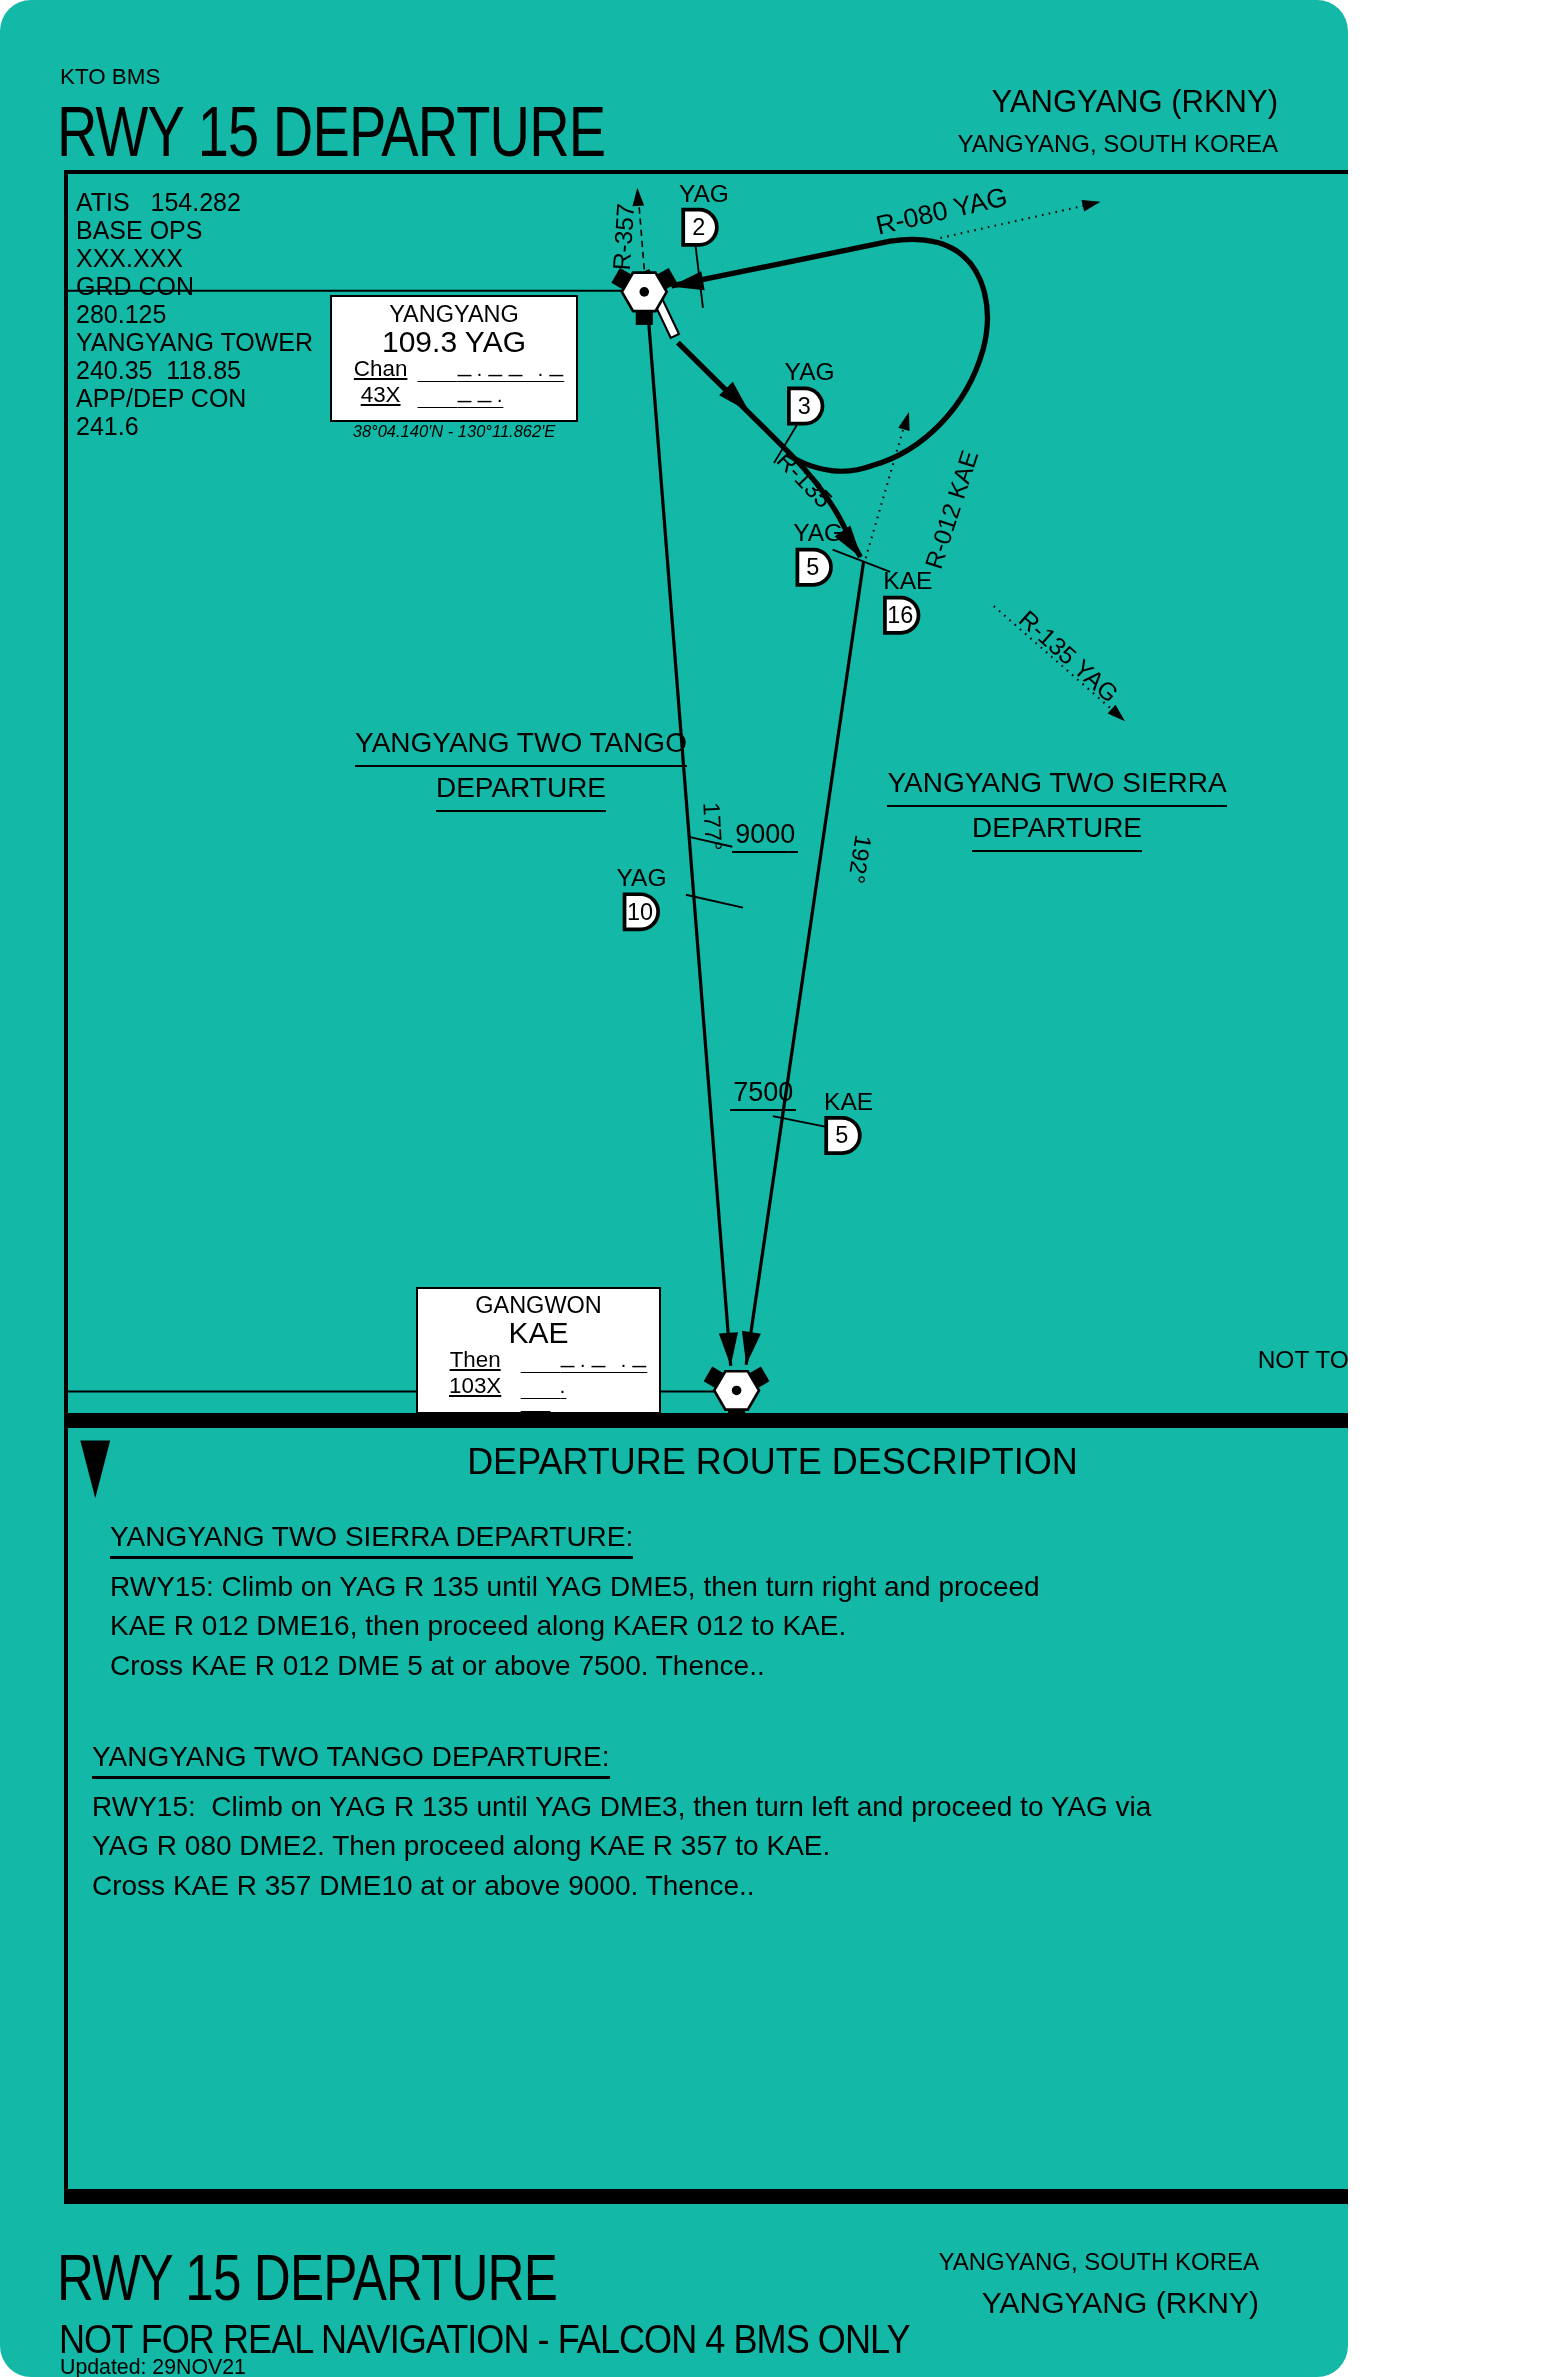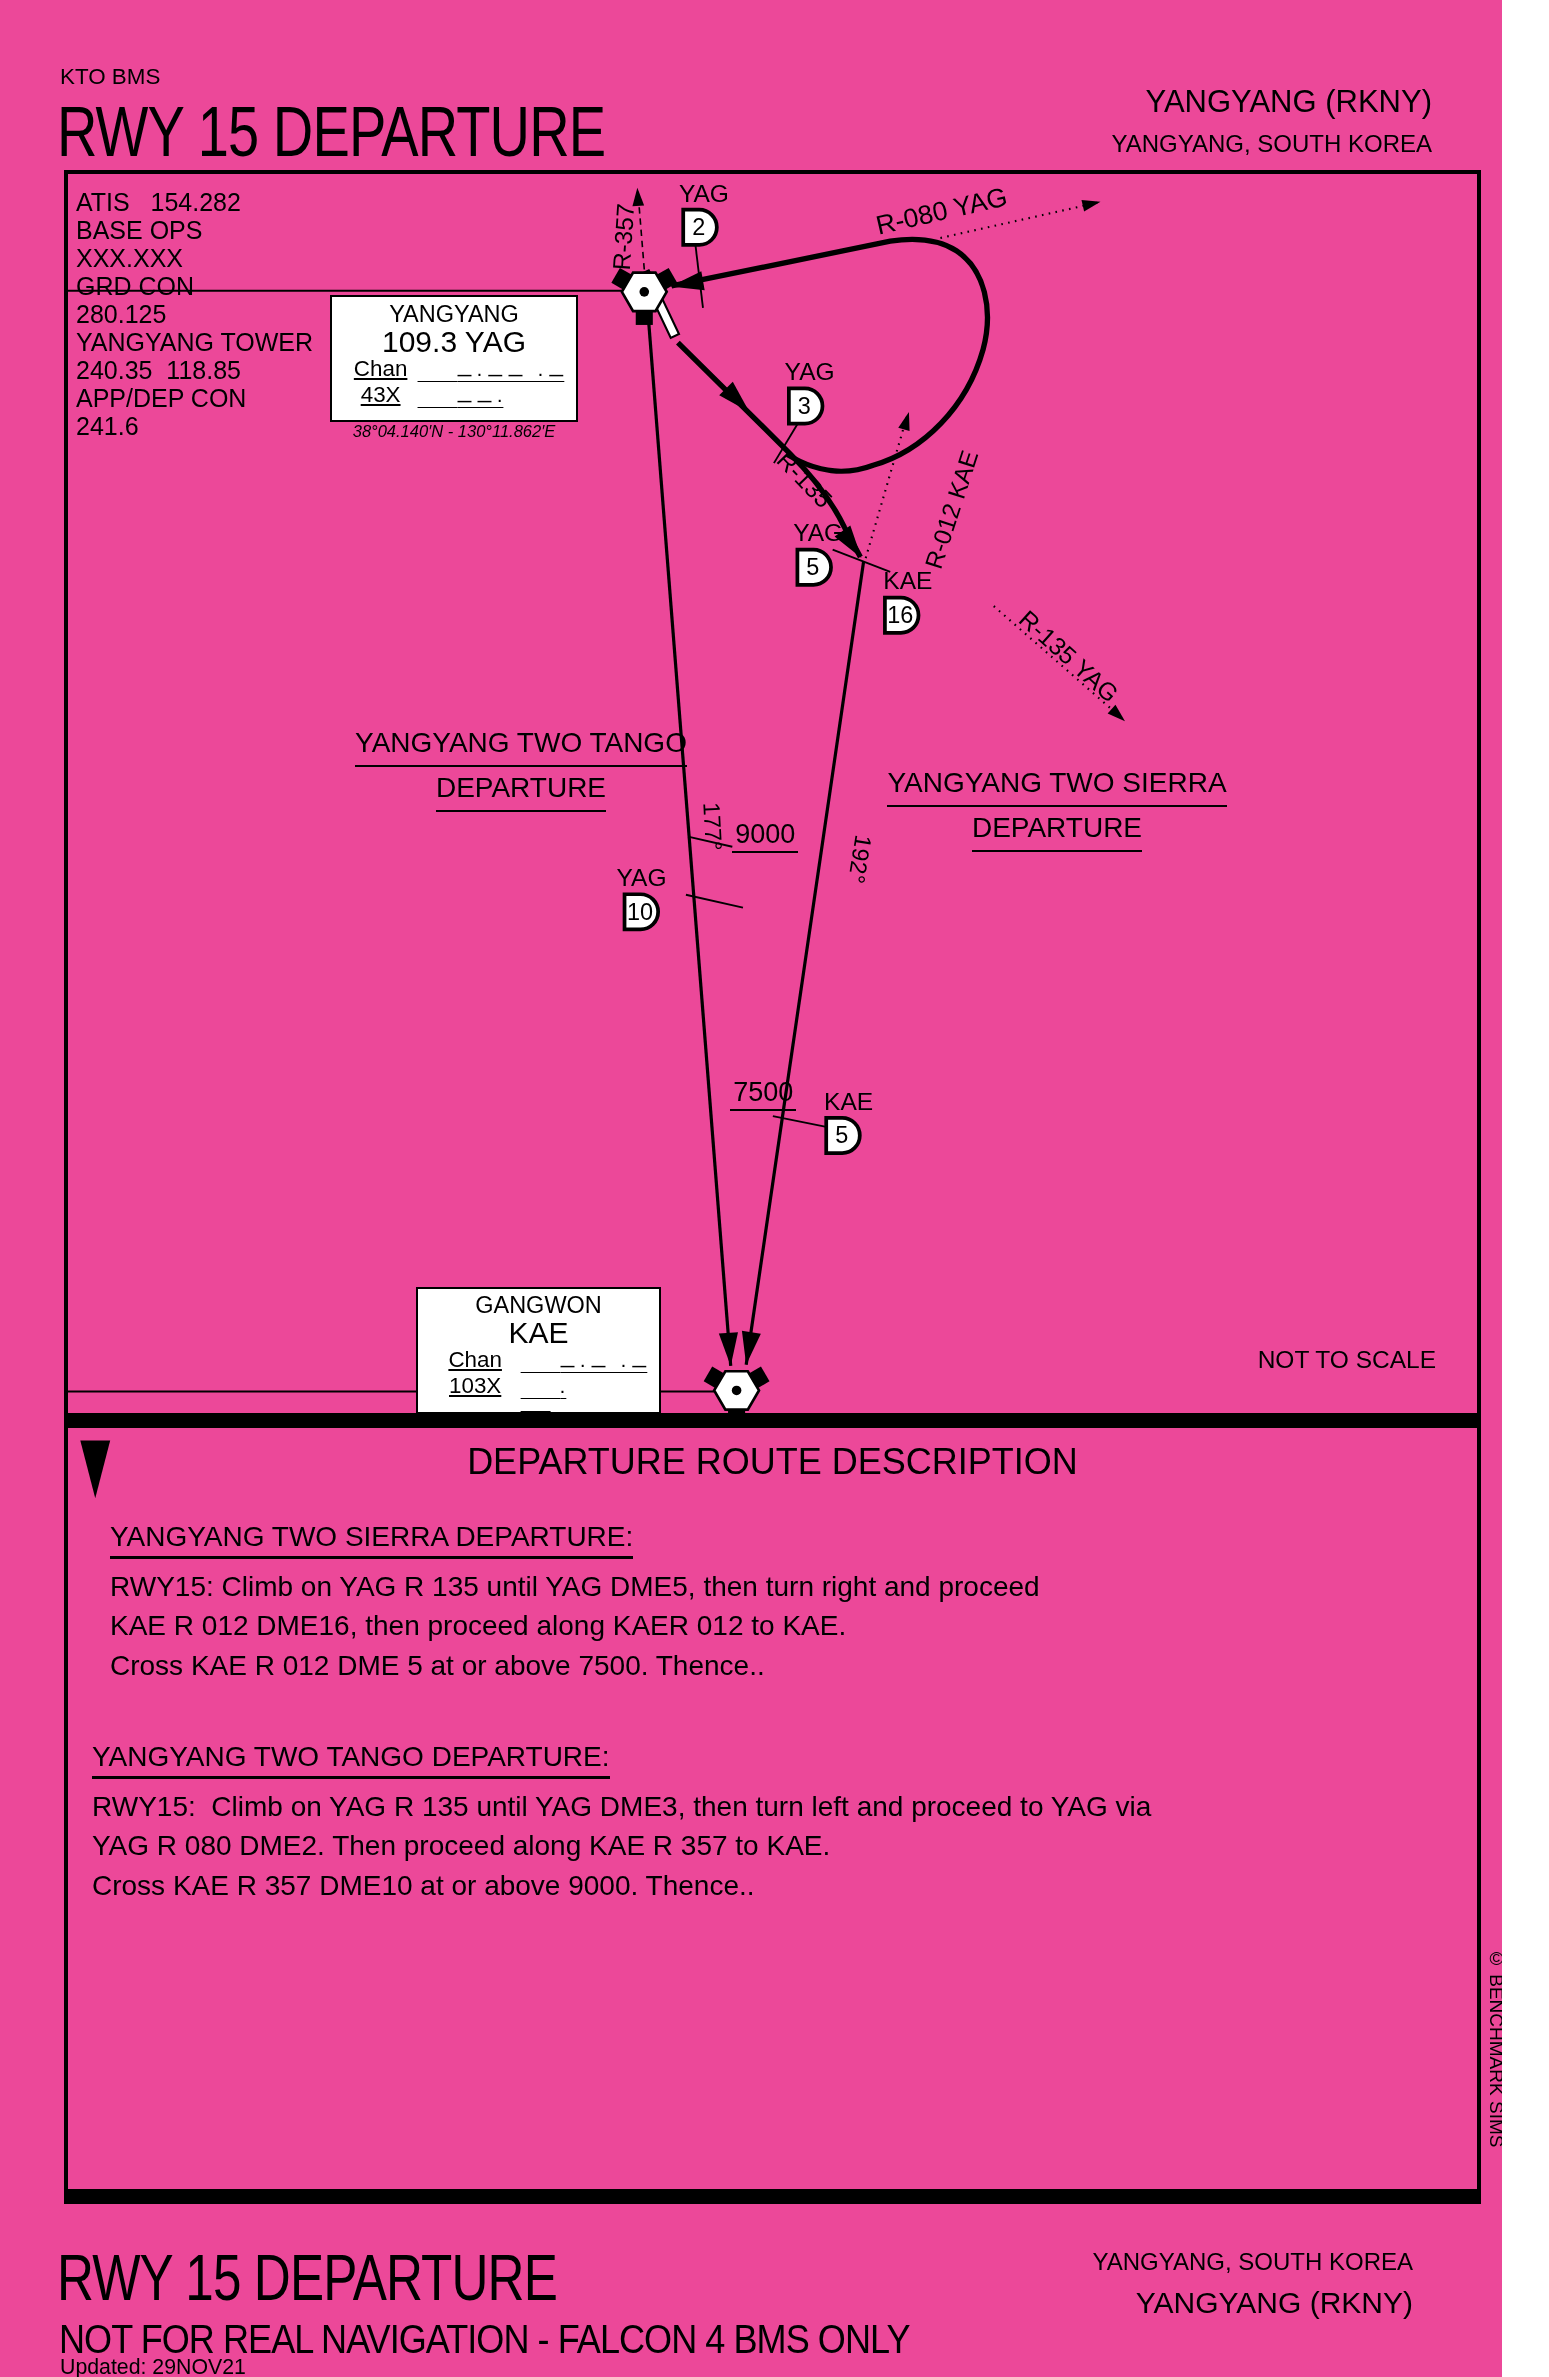--- a/index.html
+++ b/index.html
@@ -1,17 +1,17 @@
 <!DOCTYPE html>
 <html style="font-size:8.5px"><head>
 <meta charset="utf-8">
 <style>
   html,body{margin:0;padding:0;background:#fff;}
-  #page{position:relative;width:1502px;height:2377px;background:#ec4899;color:#000;
-        font-family:"Liberation Sans",sans-serif;overflow:hidden;}
+  #page{position:relative;width:1348px;height:2377px;background:#14b8a6;color:#000;
+        font-family:"Liberation Sans",sans-serif;overflow:hidden;border-radius:31px;}
   .abs{position:absolute;}
   .cond{letter-spacing:-1.1px;}
   .comm-line{white-space:pre;font-size:25px;line-height:28px;}
   .navbox{position:absolute;background:#fff;border:2.7px solid #000;text-align:center;box-sizing:border-box;}
   .navbox .nb-name{font-size:23.5px;line-height:28px;}
   .navbox .nb-freq{font-size:30px;line-height:28px;}
   .navbox .nb-chan-row{display:flex;justify-content:space-between;align-items:flex-start;padding:0 11.7px;text-decoration:underline;}
   .navbox .nb-chan{font-size:22.4px;}
   .navbox .morse{font-weight:bold;font-size:14px;line-height:13px;letter-spacing:1.1px;white-space:pre;text-align:left;}
   .navbox .nb-coords{font-style:italic;font-size:16.5px;line-height:21.3px;border-top:0;}
@@ -159,21 +159,21 @@
         <span>— — ·</span>
       </span>
     </div>
     <div class="nb-coords">38°04.140′N - 130°11.862′E</div>
   </div>
 
   <div class="navbox" style="left:392px;top:1287px;width:245px;height:127px;margin-left:24px;">
     <div class="nb-name" style="margin-top:2.1px;">GANGWON</div>
     <div class="nb-freq">KAE</div>
     <div class="nb-chan-row">
-      <span class="nb-chan">Chan 103X</span>
+      <span class="nb-chan">Then 103X</span>
       <span class="morse">
         <span>— · —   · —</span><br>
         <span>·</span>
       </span>
     </div>
     <div class="nb-coords">37°45.829′N - 130°15.211′E</div>
   </div>
 
   <div class="diag-label" style="left:342px;top:722px;width:358px;">
     <span>YANGYANG TWO TANGO</span><br>

